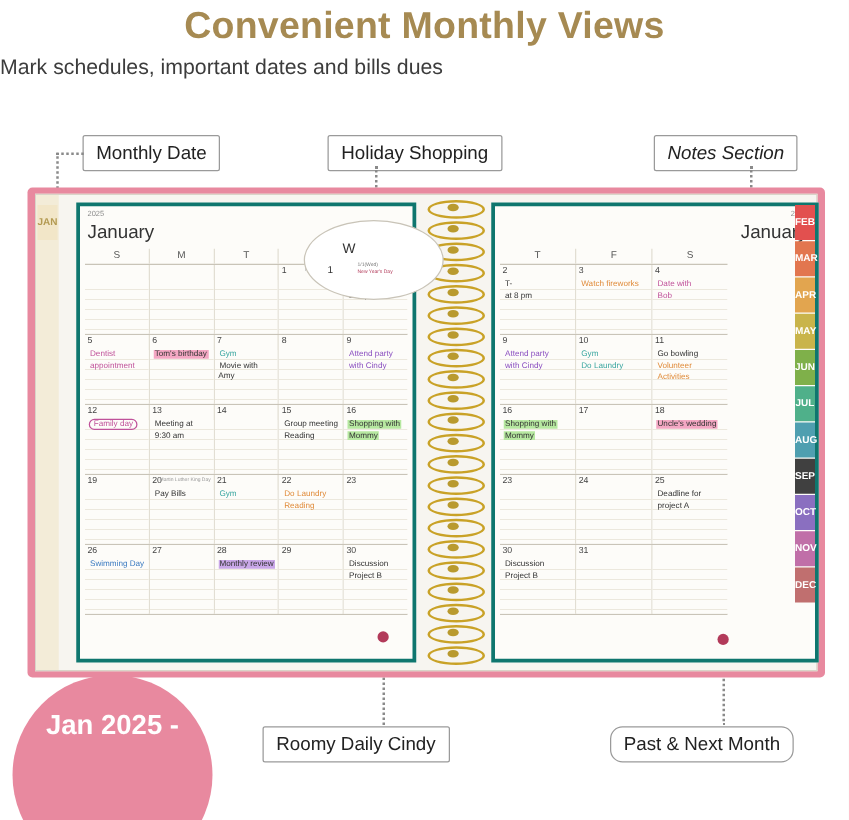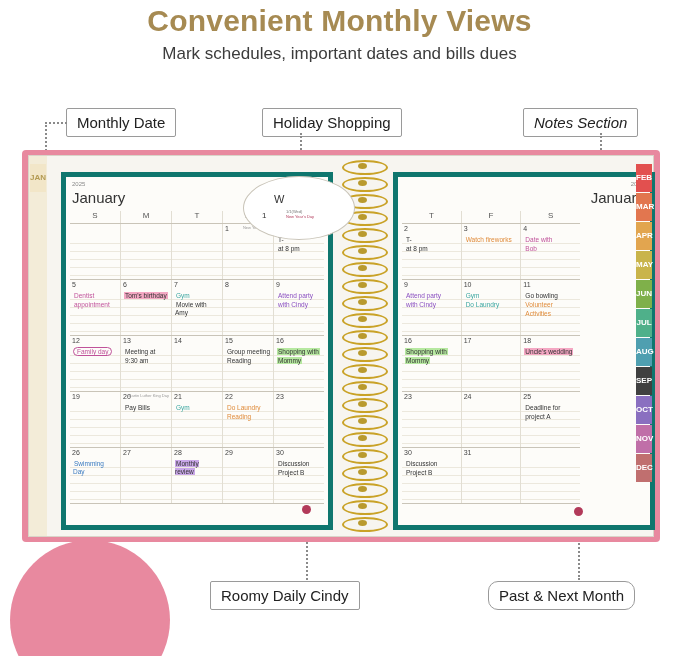--- a/index.html
+++ b/index.html
@@ -8,21 +8,21 @@
     background:#ffffff;
     font-family:"Liberation Sans", sans-serif;
     position:relative;
     overflow:hidden;
   }
   .headline{
     position:absolute;top:4px;left:0;width:679px;text-align:center;
     font-size:30px;font-weight:bold;color:#a68a52;letter-spacing:.2px;
   }
   .subhead{
-    position:absolute;top:44px;left:0;width:679px;text-align:center;
+    position:absolute;top:44px;left:0;width:679px;
     font-size:17px;color:#3c3c3c;
   }
   
   .callout{
     position:absolute;border:1px solid #9a9a9a;background:#fff;
     font-size:15px;color:#222;padding:5px 10px;border-radius:2px;white-space:nowrap;
   }
   .dots{position:absolute;border-left:2px dotted #8a8a8a;}
   .dots-h{position:absolute;border-top:2px dotted #8a8a8a;}
   
@@ -35,21 +35,21 @@
   
   .planner{
     position:absolute;left:22px;top:150px;width:638px;height:392px;
     background:#e8899f;border-radius:4px;
   }
   .planner-inner{
     position:absolute;left:6px;top:5px;width:626px;height:382px;
     background:#f7f5f0;border:1px solid #d9d4c8;box-sizing:border-box;
   }
   .page{
-    position:absolute;top:16px;bottom:6px;background:#fdfcf9;border:5px solid #0f766e;
+    position:absolute;top:6px;bottom:6px;background:#fdfcf9;border:3px solid #0f766e;
     box-sizing:border-box;overflow:hidden;
   }
   .page-left{left:32px;width:272px;}
   .page-right{left:364px;width:262px;}
   .yr{position:absolute;font-size:6px;color:#8a8a8a;}
   .mon{position:absolute;font-size:15px;color:#333;}
   .grid{position:absolute;left:4px;right:4px;top:34px;bottom:6px;}
   .hrow{display:flex;height:12px;border-bottom:1px solid #c9c4b8;}
   .hrow div{flex:1;text-align:center;font-size:8px;color:#555;border-right:1px solid #e2ded3;}
   .hrow div:last-child{border-right:none;}
@@ -97,20 +97,21 @@
 <div class="callout" style="left:488px;top:581px;border-radius:10px;">Past &amp; Next Month</div>
 
 <div class="dots" style="left:45px;top:122px;height:40px;"></div>
 <div class="dots-h" style="left:45px;top:122px;width:22px;"></div>
 <div class="dots" style="left:300px;top:133px;height:45px;"></div>
 <div class="dots" style="left:600px;top:133px;height:80px;"></div>
 <div class="dots" style="left:306px;top:510px;height:70px;"></div>
 <div class="dots" style="left:578px;top:512px;height:68px;"></div>
 
 <div class="badge">
+  <div>Jan 2025 -</div>
 </div>
 
 <div class="planner">
   <div class="planner-inner">
     <div class="leftedge"></div>
     <div class="lefttab">JAN</div>
 
     <div class="page page-left">
       <div class="yr" style="left:6px;top:4px;">2025</div>
       <div class="mon" style="left:6px;top:12px;">January</div>

